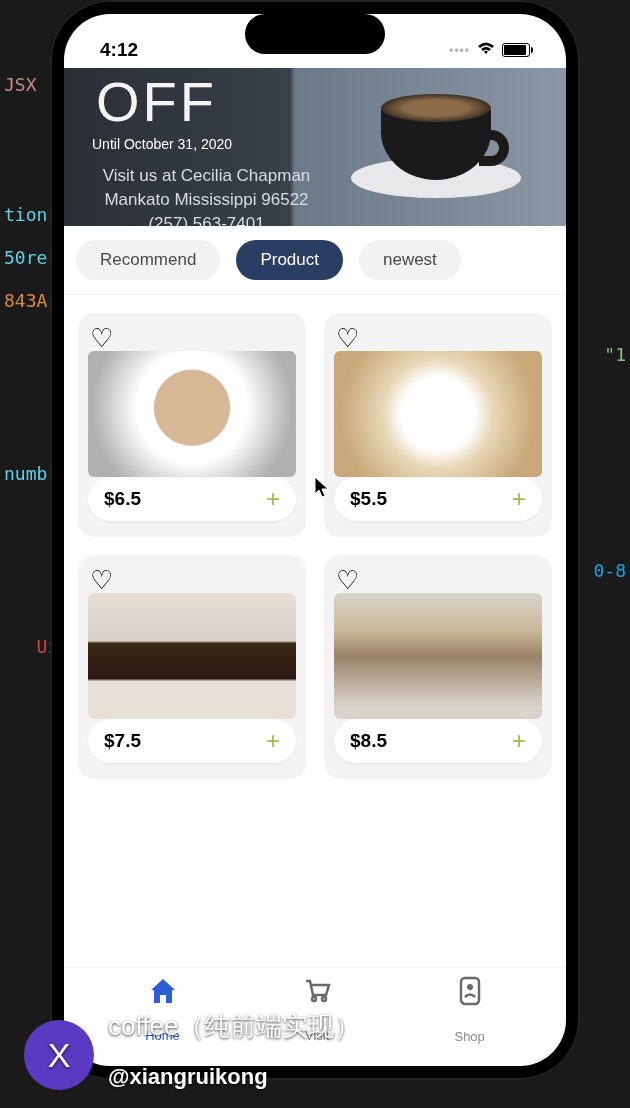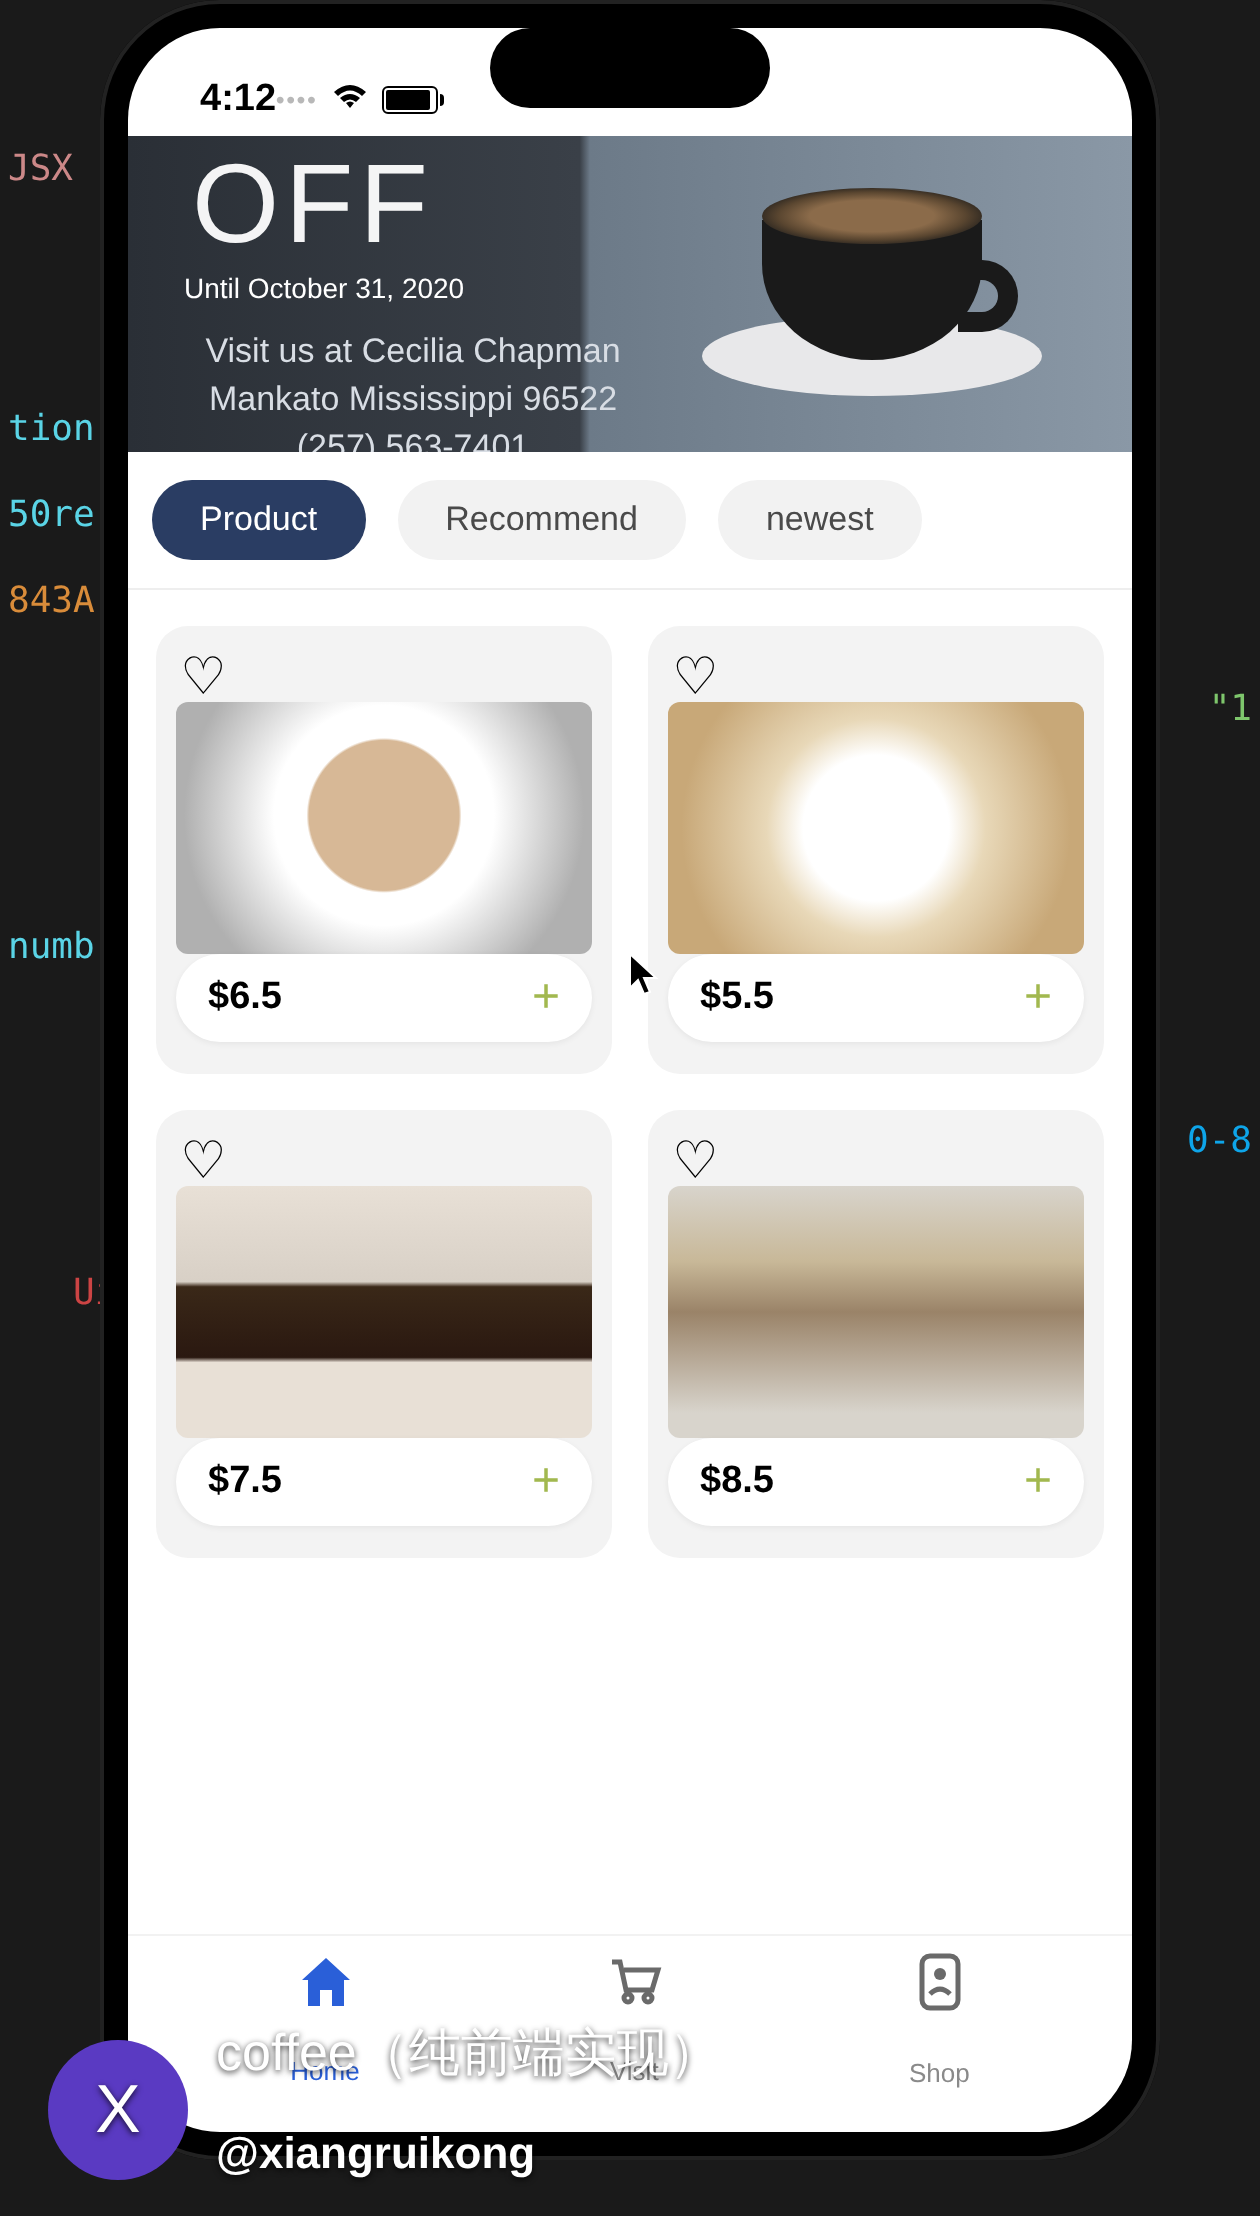--- a/index.html
+++ b/index.html
@@ -58,20 +58,21 @@
       left: 50%;
       transform: translateX(-50%);
       width: 140px;
       height: 40px;
       background: #000;
       border-radius: 22px;
       z-index: 100;
     }
     .status-bar {
       display: flex;
+      justify-content: space-between;
       align-items: center;
       padding: 18px 36px 0;
       font-weight: 700;
       font-size: 19px;
       height: 54px;
     }
     .status-right { display: flex; align-items: center; gap: 6px; }
     .dots { letter-spacing: 1px; color: #b8b8b8; font-size: 12px; }
     .wifi { font-size: 18px; }
     .battery { width: 28px; height: 14px; border: 1.5px solid #000; border-radius: 3px; position: relative; }
@@ -310,22 +311,22 @@
         <div class="cup">
           <div class="saucer"></div>
           <div class="cup-body">
               <div class="handle"></div>
             </div>
           <div class="cup-top"></div>
         </div>
       </div>
 
       <div class="tabs">
+        <div class="tab">Recommend</div>
         <div class="tab active">Product</div>
-        <div class="tab">Recommend</div>
         <div class="tab">newest</div>
       </div>
 
       <div class="grid">
         <div class="card">
           <span class="heart">♡</span>
           <div class="prod-img img1"></div>
           <div class="price-pill">
             <span class="price">$6.5</span>
             <span class="plus">+</span>

